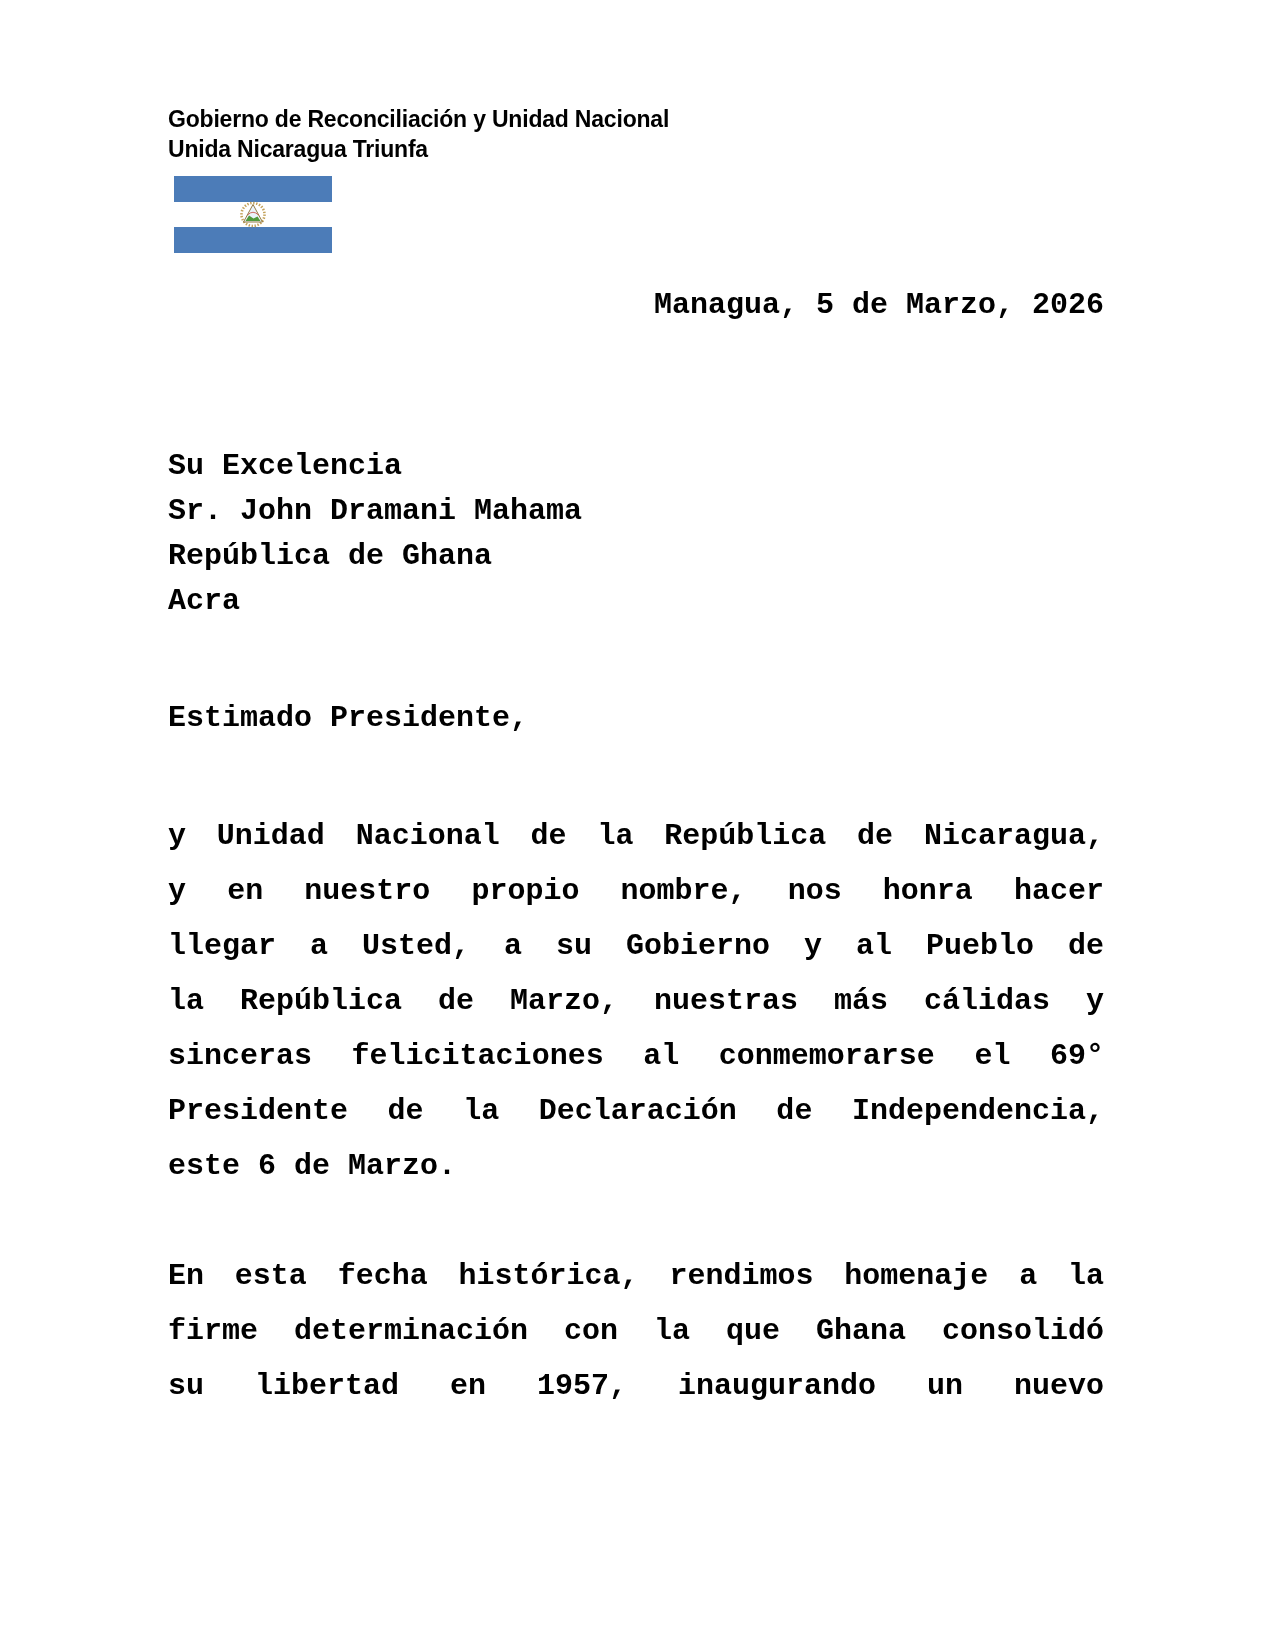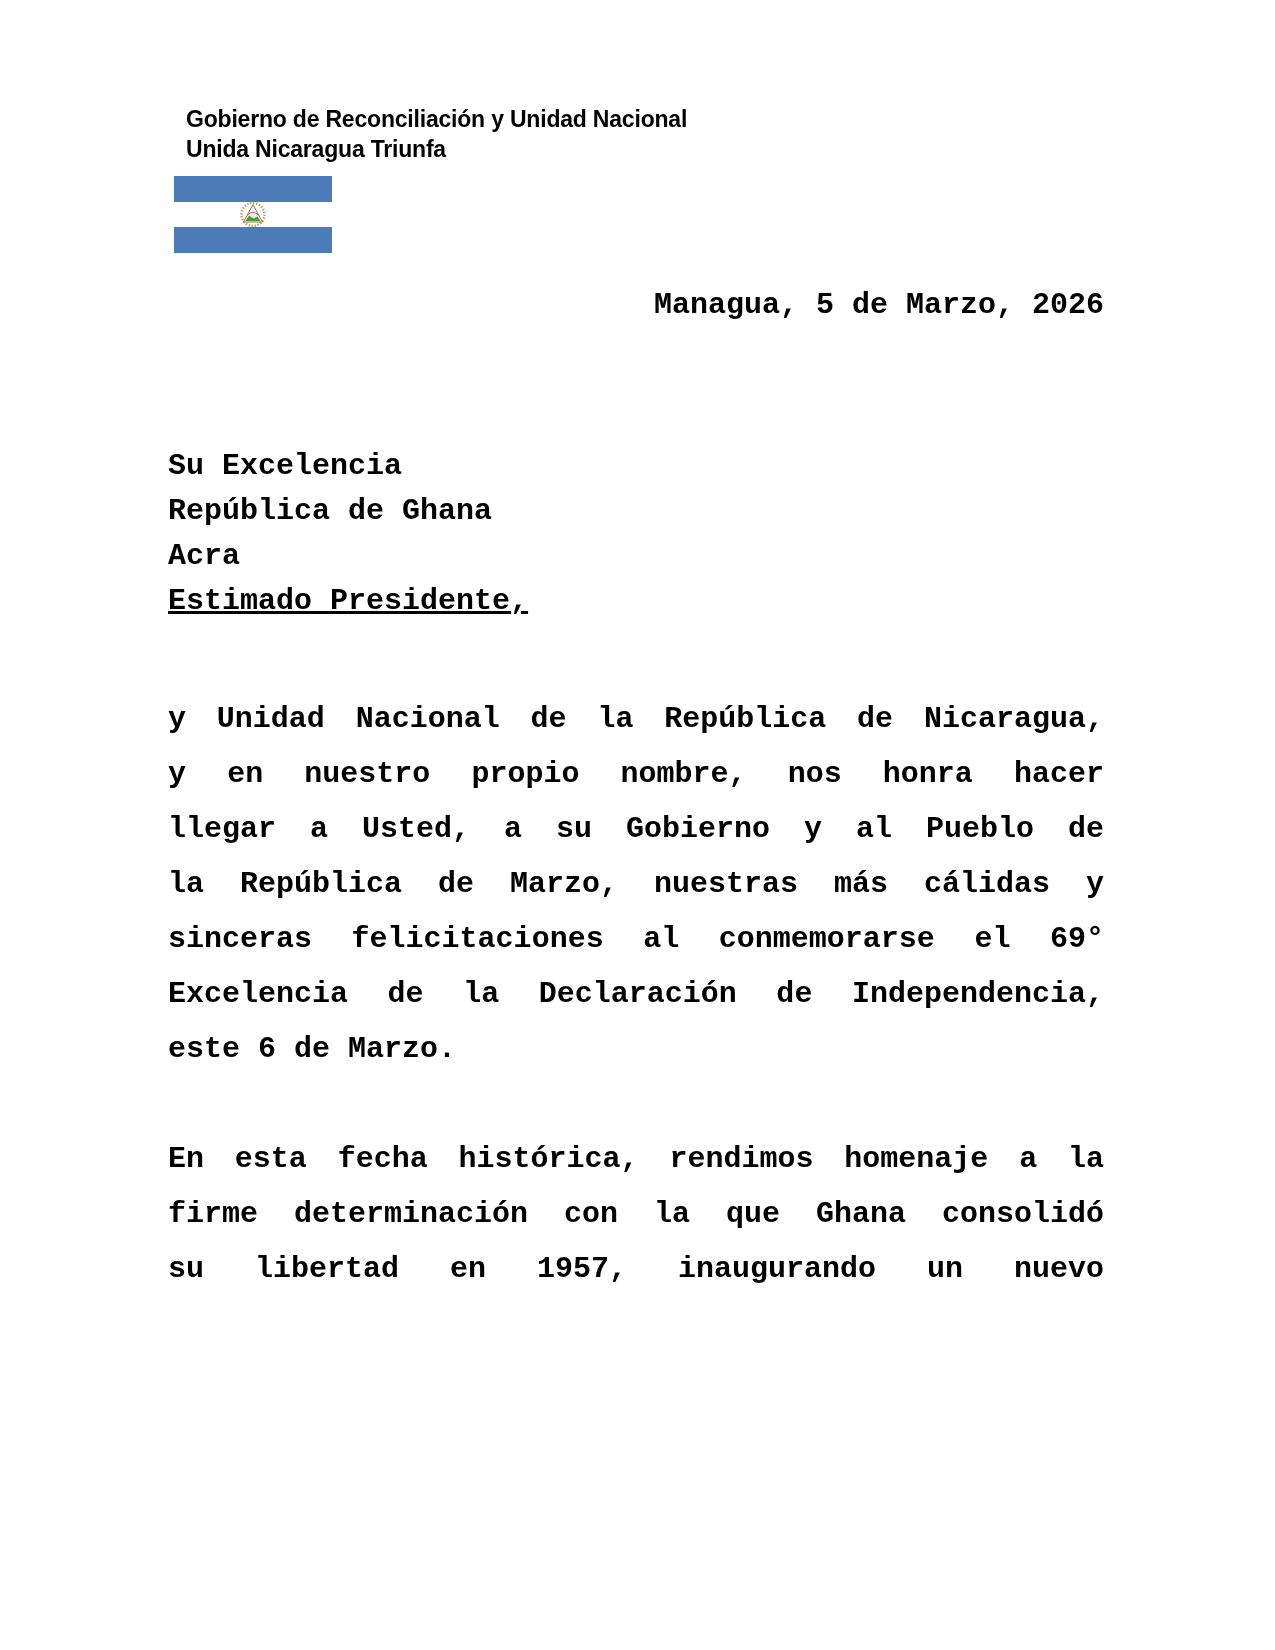--- a/index.html
+++ b/index.html
@@ -17,21 +17,20 @@
     width: 936px;
   }
   .letterhead {
     margin-top: 104px;
     font-family: "Liberation Sans", sans-serif;
     font-weight: 700;
     font-size: 23px;
     line-height: 30px;
     color: #000000;
     letter-spacing: -0.2px;
-    margin-left: 18px;
   }
   .flag {
     margin-top: 12px;
     margin-left: 6px;
     width: 158px;
     height: 77px;
     display: block;
   }
   .mono {
     font-family: "Liberation Mono", "DejaVu Sans Mono", monospace;
@@ -42,22 +41,22 @@
   .date-line {
     margin-top: 30px;
     line-height: 45px;
     text-align: right;
   }
   .address {
     margin-top: 116px;
   }
   .address .addr-line { line-height: 45px; }
   .salutation {
+    margin-top: 72px;
     line-height: 45px;
-    text-decoration: underline;
   }
   .letter-body { margin-top: 68px; }
   .paragraph { margin: 0 0 55px 0; }
   .body-line {
     line-height: 55px;
     text-align: justify;
     text-align-last: justify;
     white-space: normal;
   }
   .body-line.no-justify {
@@ -85,34 +84,35 @@
         <polygon points="79,28.5 69.5,46 88.5,46" stroke-width="0.9" stroke="#8a6d2f" fill="#eaf3fb"></polygon>
         <path d="M71.5,45 L86.5,45 L83.5,40.5 L79.5,42.5 L75,39.5 Z" fill="#4f9a3c"></path>
         <path d="M73.5,39 Q79,33.5 84.5,39" fill="none" stroke-width="1" opacity="0.8" stroke="#c84a3f"></path>
       </g>
     </svg>
 
     <div class="mono date-line">Managua, 5 de Marzo, 2026</div>
 
     <div class="mono address">
         <div class="addr-line">Su Excelencia</div>
+        <div class="addr-line">Sr. John Dramani Mahama</div>
         <div class="addr-line">República de Ghana</div>
         <div class="addr-line">Acra</div>
       </div>
 
     <div class="mono salutation">Estimado Presidente,</div>
 
     <div class="mono letter-body">
         <div class="paragraph">
           <div class="body-line">y Unidad Nacional de la República de Nicaragua,</div>
           <div class="body-line">y en nuestro propio nombre, nos honra hacer</div>
           <div class="body-line">llegar a Usted, a su Gobierno y al Pueblo de</div>
           <div class="body-line">la República de Marzo, nuestras más cálidas y</div>
           <div class="body-line">sinceras felicitaciones al conmemorarse el 69°</div>
-          <div class="body-line">Excelencia de la Declaración de Independencia,</div>
+          <div class="body-line">Presidente de la Declaración de Independencia,</div>
           <div class="body-line no-justify">este 6 de Marzo.</div>
         </div>
         <div class="paragraph">
           <div class="body-line">En esta fecha histórica, rendimos homenaje a la</div>
           <div class="body-line">firme determinación con la que Ghana consolidó</div>
           <div class="body-line">su libertad en 1957, inaugurando un nuevo</div>
         </div>
       </div>
 
   </div>

